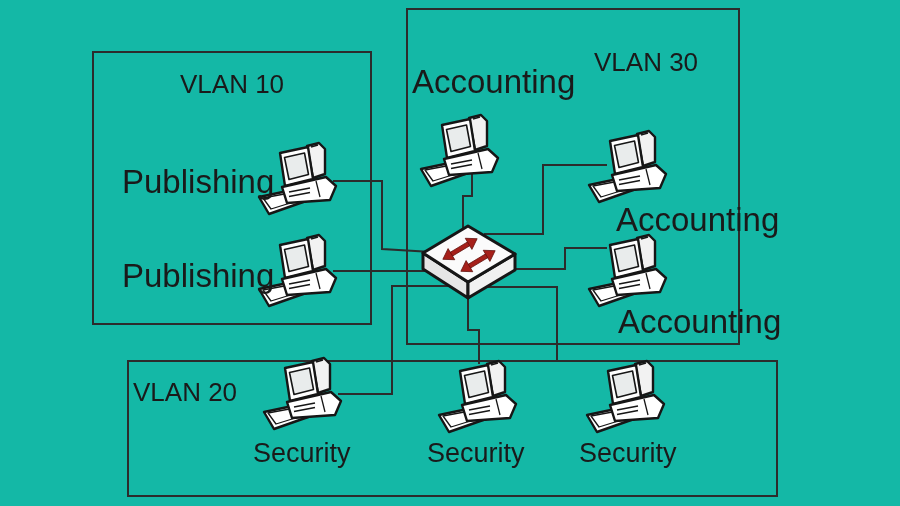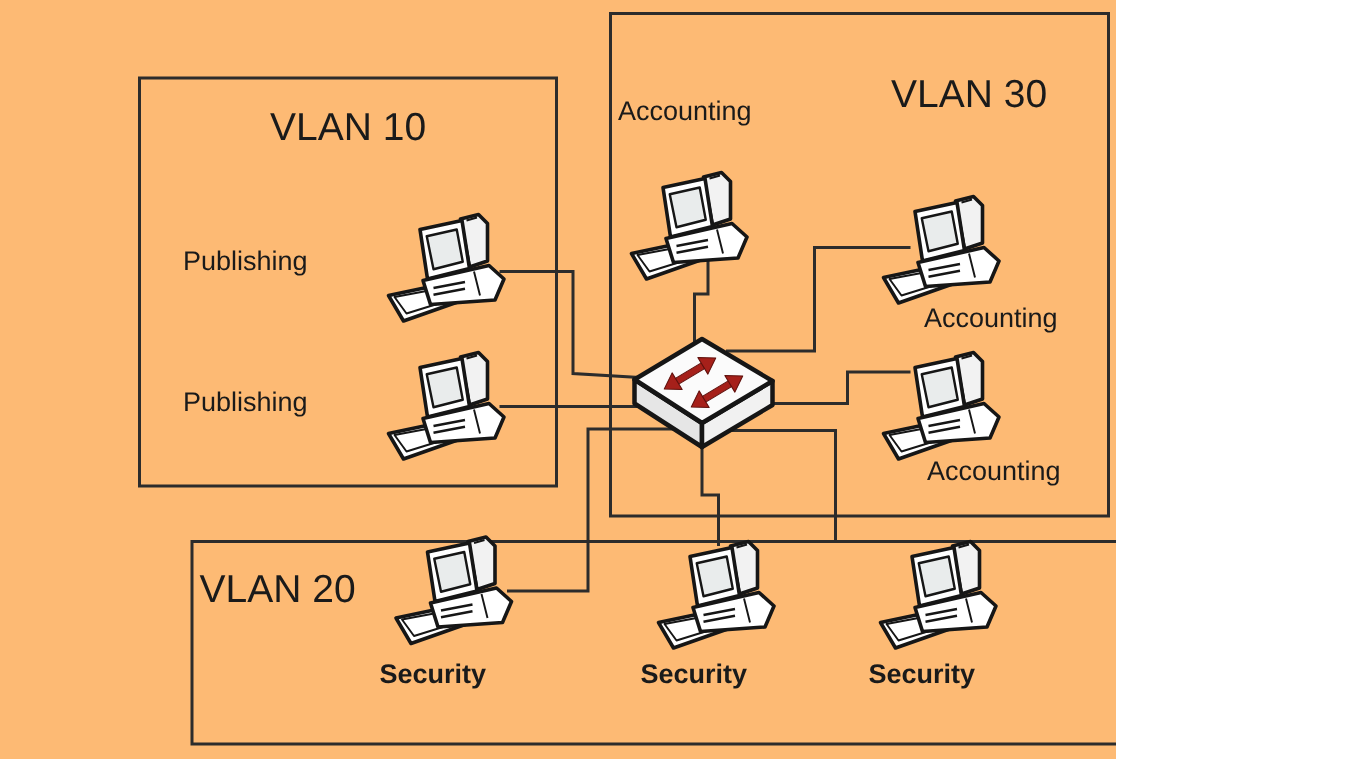--- a/index.html
+++ b/index.html
@@ -1,28 +1,28 @@
 <!DOCTYPE html>
 <html><head>
 <meta charset="utf-8">
 <style>
   html,body{margin:0;padding:0;background:#ffffff;}
   #stage{
-    position:relative;width:744px;height:506px;background:#fdba74;overflow:hidden;
+    position:relative;width:900px;height:506px;background:#14b8a6;overflow:hidden;
     font-family:"Liberation Sans","DejaVu Sans",sans-serif;color:#1a1a1a;
   }
   .vlan-box{position:absolute;border:2px solid #2c2c2c;background:transparent;box-sizing:border-box;}
   #vlan10-box{left:92px;top:51px;width:280px;height:274px;}
   #vlan20-box{left:406px;top:8px;width:334px;height:337px;}
   #vlan30-box{left:127px;top:360px;width:651px;height:137px;}
   #diagram-svg{position:absolute;left:0;top:0;width:900px;height:506px;}
   .lbl{position:absolute;white-space:nowrap;line-height:1;}
   .vlan-title{font-size:26px;}
-  .dev-label{font-size:18px;}
-  .sec-label{font-size:18px;font-weight:bold;}
+  .dev-label{font-size:33px;}
+  .sec-label{font-size:27px;}
   #lbl-vlan10{left:180px;top:71px;}
   #lbl-vlan20{left:594px;top:49px;}
   #lbl-vlan30{left:133px;top:379px;}
   #lbl-pub1{left:122px;top:165px;}
   #lbl-pub2{left:122px;top:259px;}
   #lbl-accT{left:412px;top:65px;}
   #lbl-accR1{left:616px;top:203px;}
   #lbl-accR2{left:618px;top:305px;}
   #lbl-sec1{left:253px;top:440px;}
   #lbl-sec2{left:427px;top:440px;}

